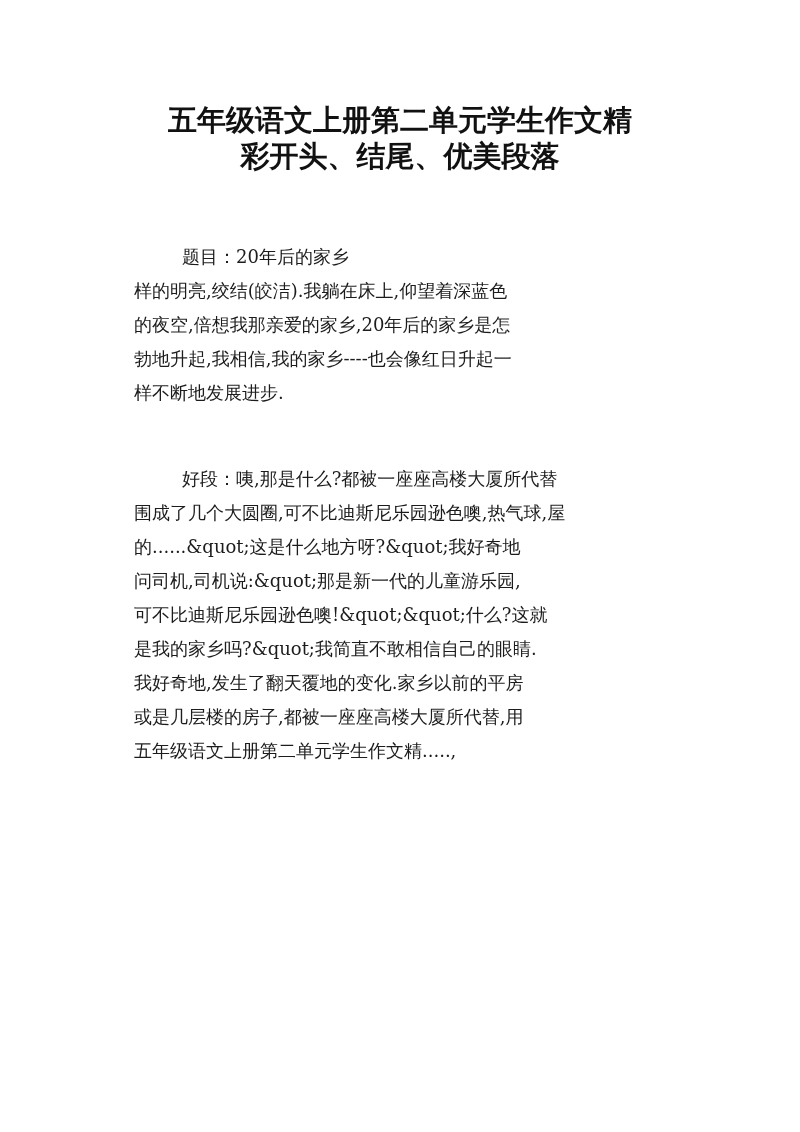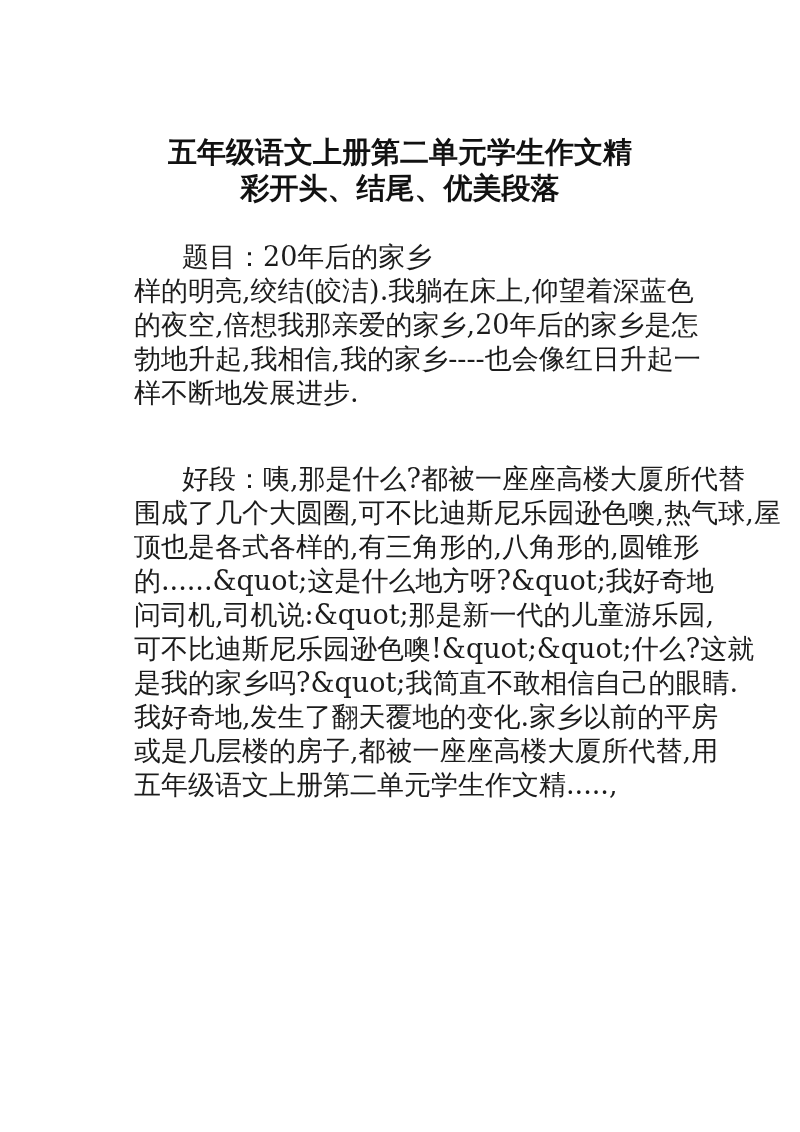--- a/index.html
+++ b/index.html
@@ -1,24 +1,24 @@
 <!DOCTYPE html>
 <html><head>
 <meta charset="utf-8">
 <style>
   html, body { margin: 0; padding: 0; background: #ffffff; }
   body { width: 800px; height: 1132px; position: relative; overflow: hidden; color: #1a1a1a; }
   .title {
     position: absolute; left: 0; width: 800px; top: 102px;
     text-align: center; font-family: "DejaVu Sans", sans-serif; font-weight: bold;
-    font-size: 29px; line-height: 36px; color: #111; margin-top: 32px;
+    font-size: 29px; line-height: 36px; color: #111;
   }
   .body-text {
     position: absolute; left: 134px; width: 580px; top: 240px;
-    font-family: "DejaVu Serif", serif; font-size: 27px; line-height: 34px; color: #1c1c1c;
+    font-family: "DejaVu Serif", serif; font-size: 18px; line-height: 34px; color: #1c1c1c;
   }
   .line { white-space: nowrap; height: 34px; }
   .indent { padding-left: 48px; }
   .gap { height: 52px; }
 </style>
 </head>
 <body>
 
 <div class="title">
   <div>五年级语文上册第二单元学生作文精</div>
@@ -36,21 +36,20 @@
   <div>
     <div class="line">勃地升起,我相信,我的家乡----也会像红日升起一</div>
     <div class="line">样不断地发展进步.</div>
   </div>
 
   <div class="gap"></div>
 
   <div>
     <div class="line indent">好段：咦,那是什么?都被一座座高楼大厦所代替</div>
     <div class="line">围成了几个大圆圈,可不比迪斯尼乐园逊色噢,热气球,屋</div>
-    <div class="line">顶也是各式各样的,有三角形的,八角形的,圆锥形</div>
     <div class="line">的......&amp;quot;这是什么地方呀?&amp;quot;我好奇地</div>
     <div class="line">问司机,司机说:&amp;quot;那是新一代的儿童游乐园,</div>
     <div class="line">可不比迪斯尼乐园逊色噢!&amp;quot;&amp;quot;什么?这就</div>
     <div class="line">是我的家乡吗?&amp;quot;我简直不敢相信自己的眼睛.</div>
     <div class="line">我好奇地,发生了翻天覆地的变化.家乡以前的平房</div>
     <div class="line">或是几层楼的房子,都被一座座高楼大厦所代替,用</div>
     <div class="line">五年级语文上册第二单元学生作文精.....,</div>
   </div>
 </div>
 

